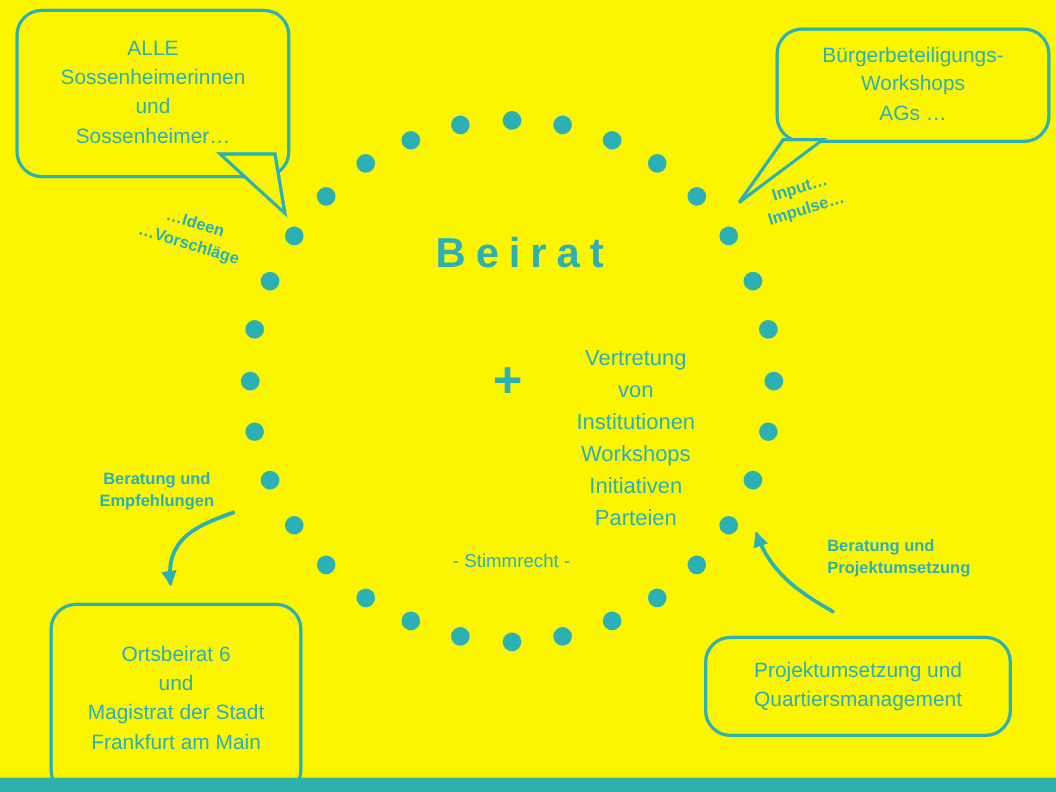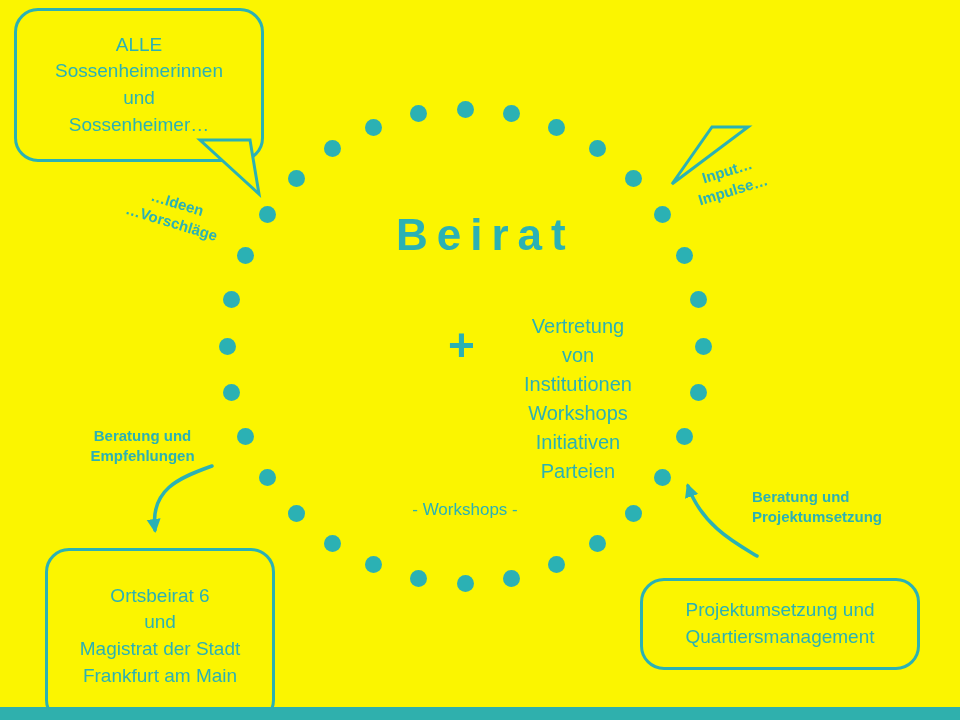--- a/index.html
+++ b/index.html
@@ -26,21 +26,21 @@
     border-radius:24px;
     display:flex;align-items:center;justify-content:center;
     text-align:center;
     font-size:19px;line-height:1.4;
     box-sizing:border-box;
     background:var(--bg);
   }
   .multiline{white-space:pre-line;}
   .title{
     position:absolute;left:396px;top:210px;
-    font-size:44px;font-weight:bold;letter-spacing:9px;
+    font-size:38px;font-weight:bold;letter-spacing:9px;
   }
   .center-block{
     position:absolute;width:200px;text-align:center;
     font-size:20px;line-height:1.45;white-space:pre-line;
   }
   .plus{
     position:absolute;left:448px;top:318px;
     font-size:46px;font-weight:bold;
   }
   .voting-note{
@@ -108,32 +108,37 @@
 
   <div class="plus">+</div>
 
   <div class="center-block" style="left:478px;top:312px;">Vertretung
 von
 Institutionen
 Workshops
 Initiativen
 Parteien</div>
 
-  <div class="voting-note">- Workshops -</div>
+  <div class="voting-note">- Stimmrecht -</div>
 
   <div class="bubble" style="left:14px;top:8px;width:250px;height:154px;">
     <div class="multiline">ALLE
 Sossenheimerinnen
 und
 Sossenheimer…</div>
   </div>
   <svg class="tail-svg" style="left:185px;top:139px;" width="90" height="60">
     <polygon points="15,1 65,1 74,55"></polygon>
   </svg>
 
+  <div class="bubble" style="left:705px;top:25px;width:250px;height:105px;">
+    <div class="multiline">Bürgerbeteiligungs-
+Workshops
+AGs …</div>
+  </div>
   <svg class="tail-svg" style="left:660px;top:126px;" width="95" height="65">
     <polygon points="52,1 88,1 12,58"></polygon>
   </svg>
 
   <div class="bubble" style="left:45px;top:548px;width:230px;height:176px;">
     <div class="multiline">Ortsbeirat 6
 und
 Magistrat der Stadt
 Frankfurt am Main</div>
   </div>

